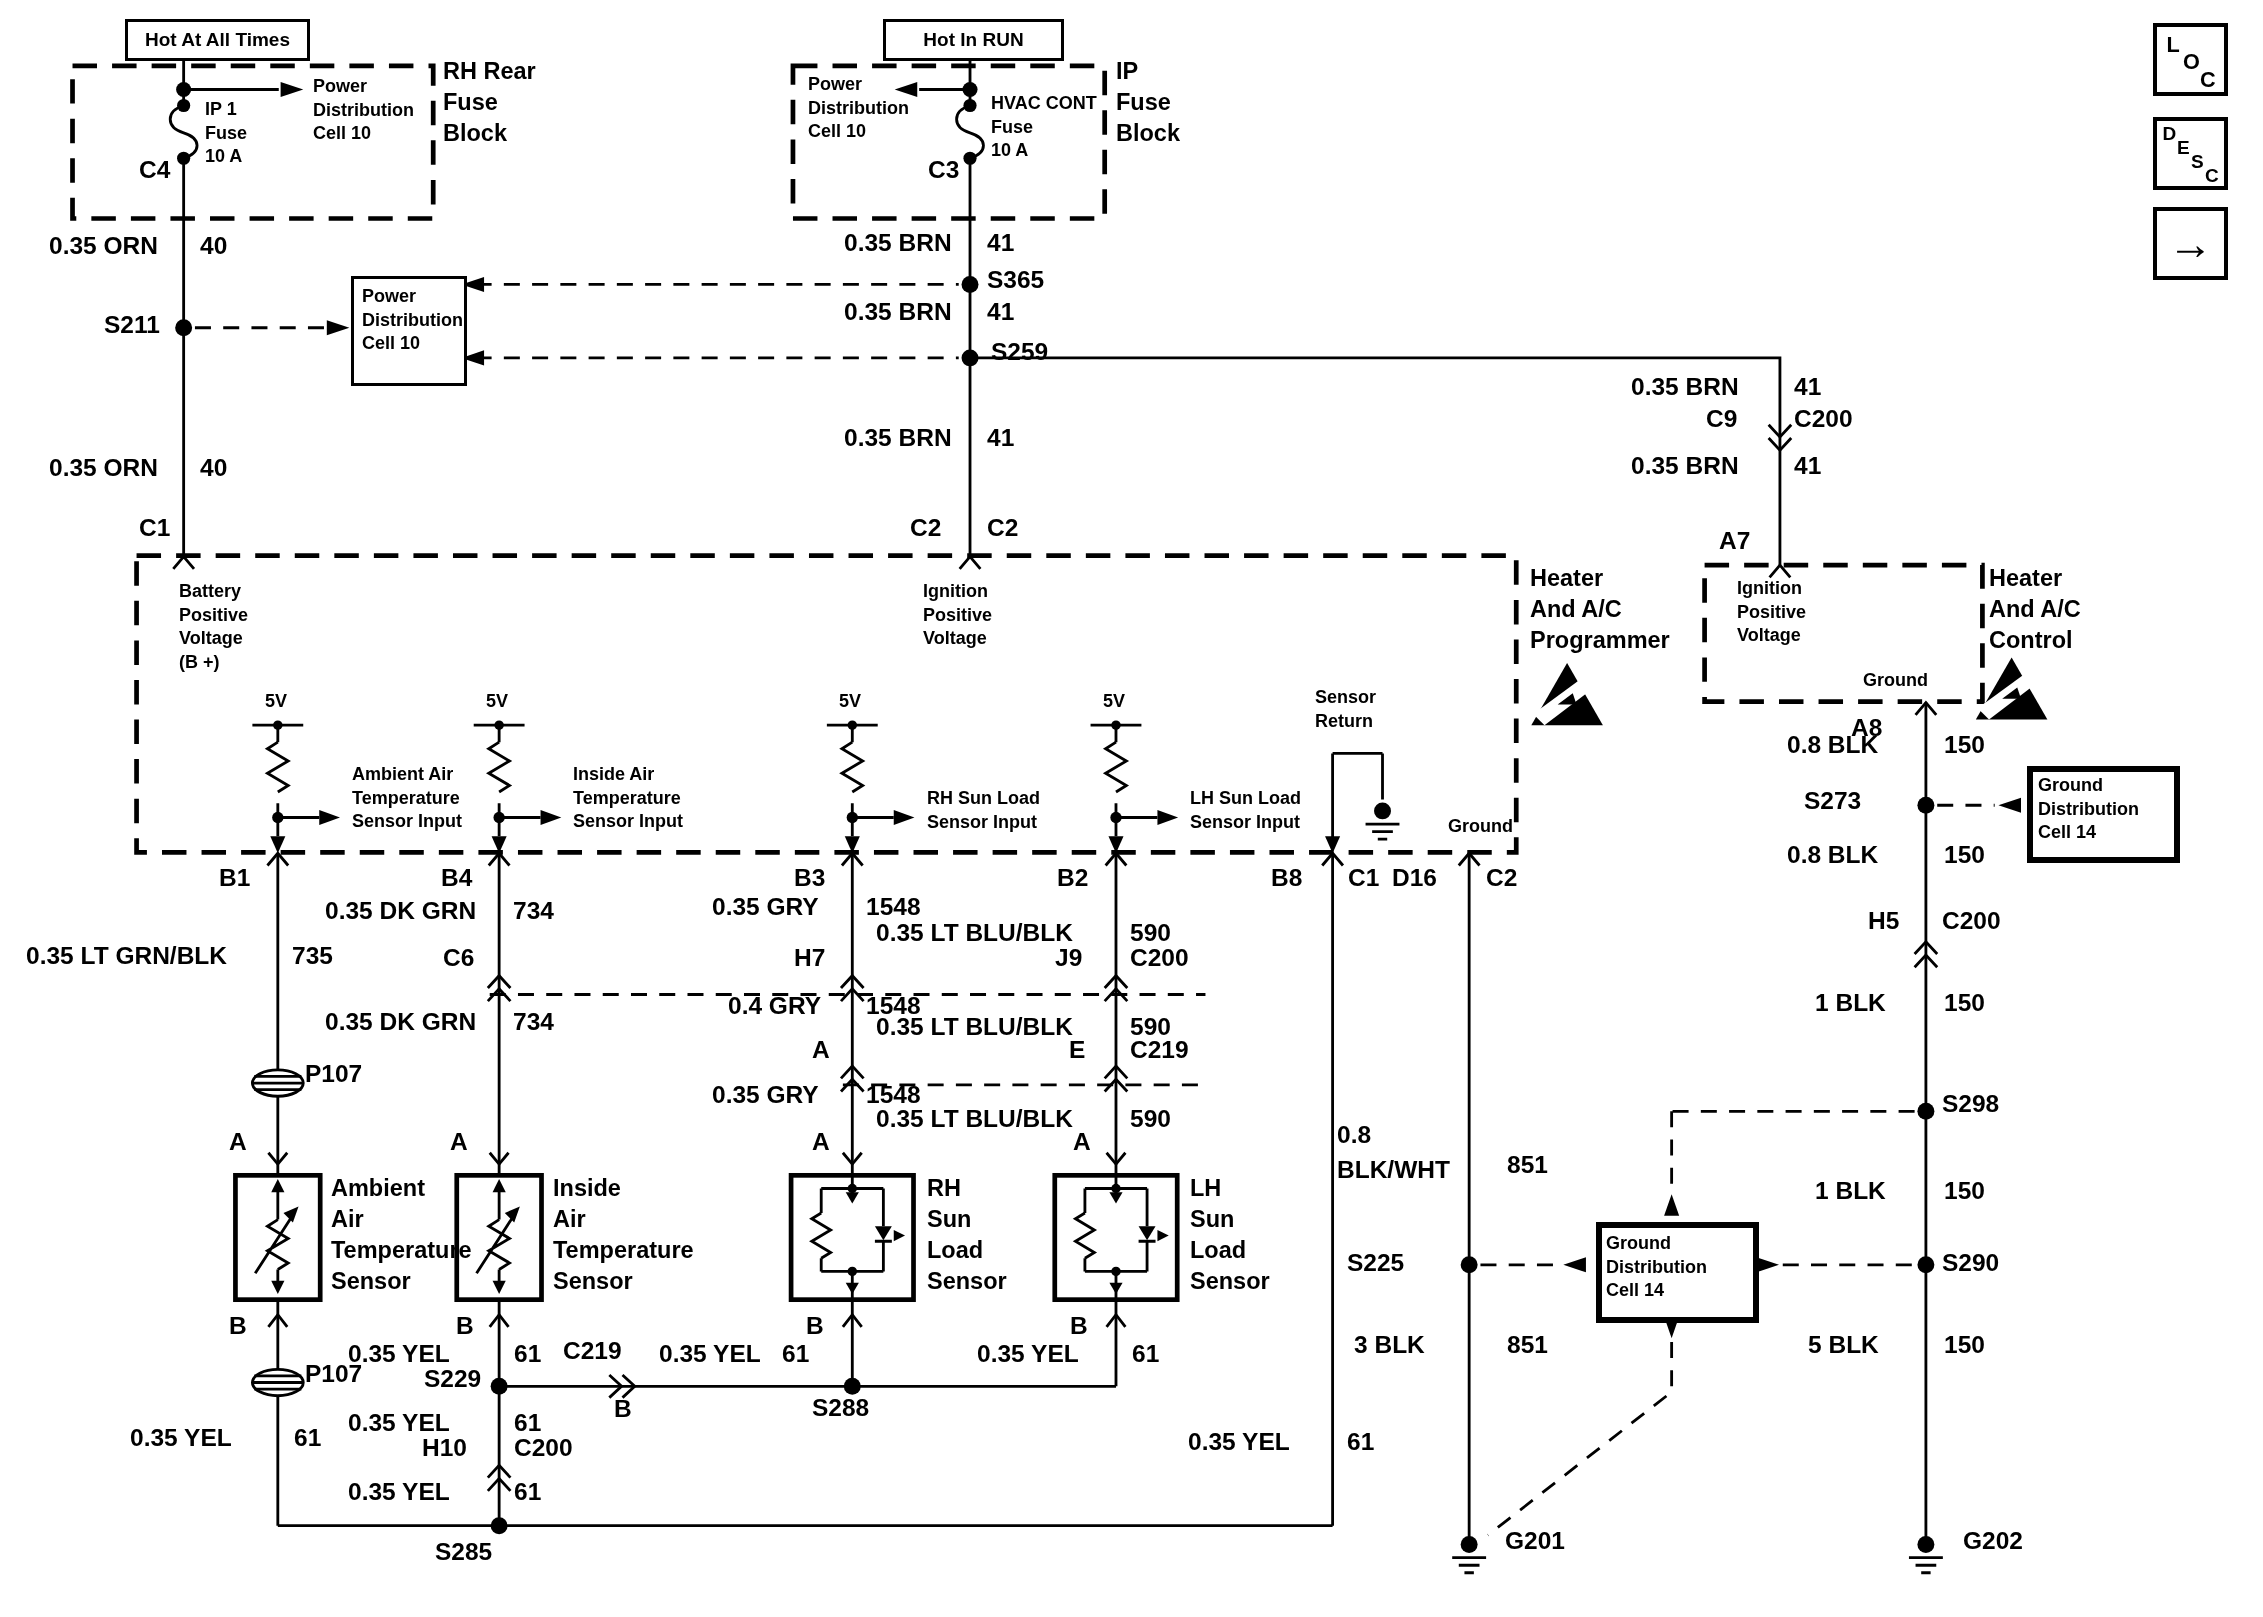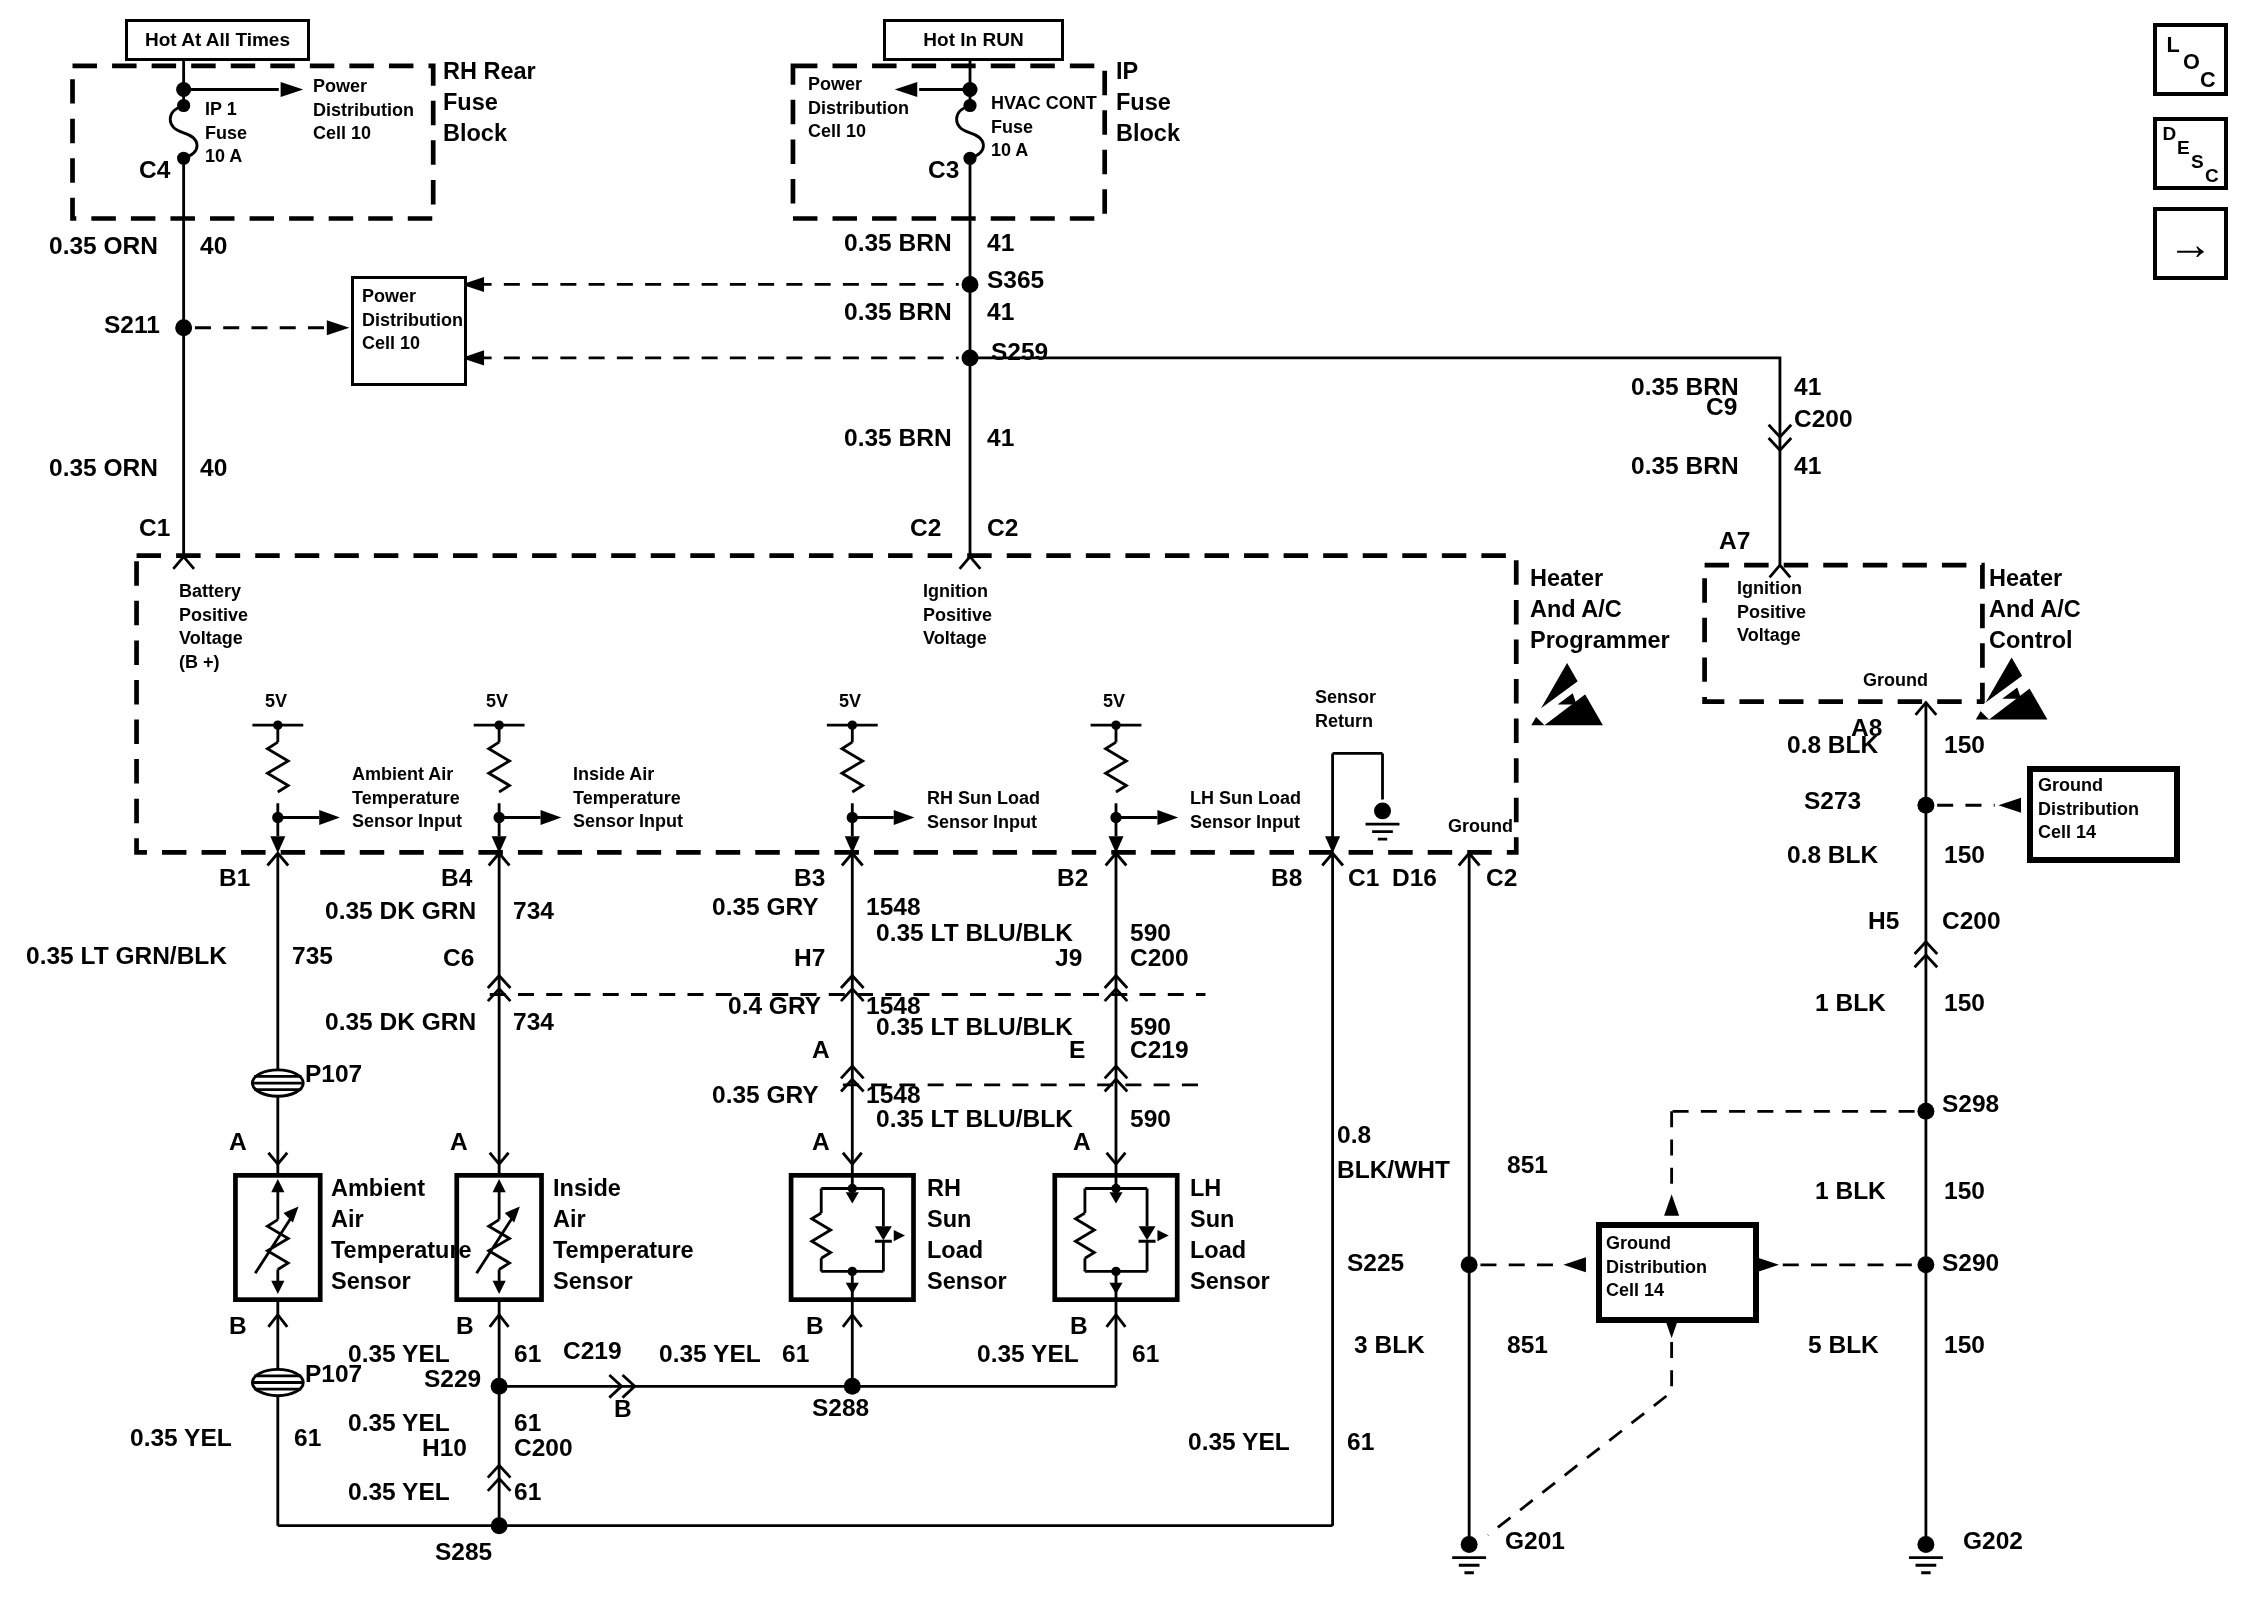--- a/index.html
+++ b/index.html
@@ -284,21 +284,21 @@
       <div class="diagram-label lbl" style="left: 987px; top: 266px;">S365</div>
       <div class="diagram-label lbl" style="left: 844px; top: 298px;">0.35 BRN</div>
       <div class="diagram-label lbl" style="left: 987px; top: 298px;">41</div>
       <div class="diagram-label lbl" style="left: 991px; top: 330px; margin-top: 8px;">S259</div>
       <div class="diagram-label lbl" style="left: 844px; top: 424px;">0.35 BRN</div>
       <div class="diagram-label lbl" style="left: 987px; top: 424px;">41</div>
       <div class="diagram-label lbl" style="left: 910px; top: 514px;">C2</div>
       <div class="diagram-label lbl" style="left: 987px; top: 514px;">C2</div>
       <div class="diagram-label lbl" style="left: 1631px; top: 373px;">0.35 BRN</div>
       <div class="diagram-label lbl" style="left: 1794px; top: 373px;">41</div>
-      <div class="diagram-label lbl" style="left: 1706px; top: 393px; text-align: right;">C9</div>
+      <div class="diagram-label lbl" style="left: 1706px; top: 405px; text-align: right;">C9</div>
       <div class="diagram-label lbl" style="left: 1794px; top: 405px;">C200</div>
       <div class="diagram-label lbl" style="left: 1631px; top: 452px;">0.35 BRN</div>
       <div class="diagram-label lbl" style="left: 1794px; top: 452px;">41</div>
       <div class="diagram-label lbl" style="left: 1719px; top: 527px;">A7</div>
       <div class="diagram-label sm" style="left: 179px; top: 580px;">Battery
 Positive
 Voltage
 (B +)</div>
       <div class="diagram-label sm" style="left: 923px; top: 580px;">Ignition
 Positive

